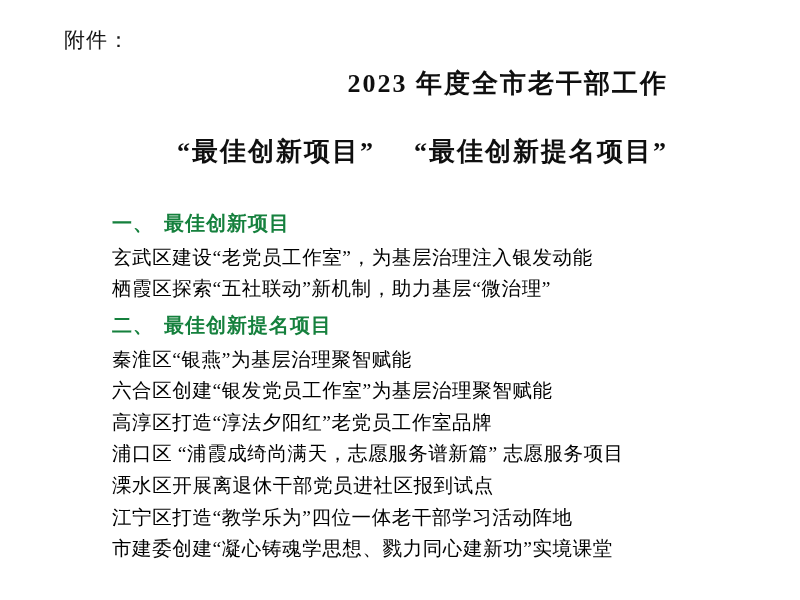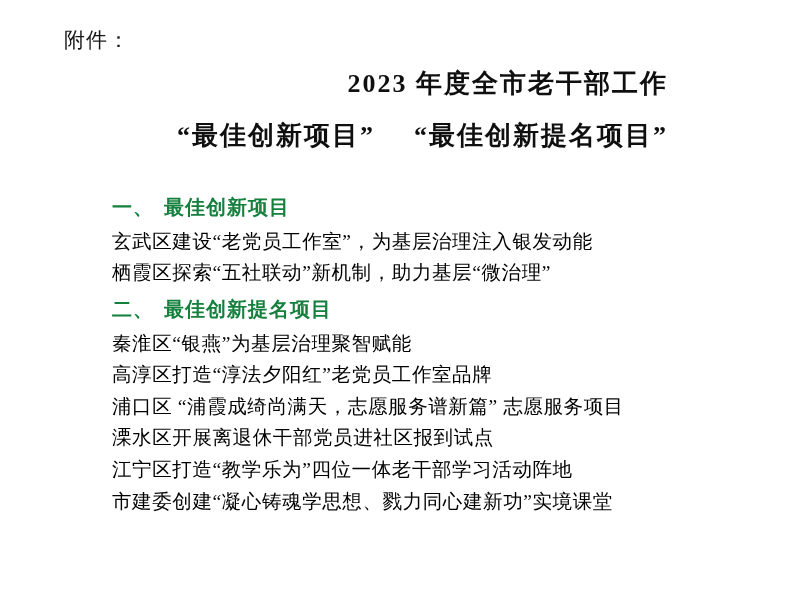--- a/index.html
+++ b/index.html
@@ -32,21 +32,21 @@
     font-weight: bold;
     font-size: 26px;
     letter-spacing: 2px;
     color: #0f0f0f;
     line-height: 1.55;
     margin: 8px 0 0 0;
     padding-right: 16px;
   }
   .doc-title .line2 {
     display: block;
-    margin-top: 12px;
+    margin-top: 28px;
   }
   .gap {
     display: inline-block;
     width: 22px;
   }
   .body-block {
     margin-top: 34px;
     padding-left: 52px;
   }
   .section-heading {
@@ -94,20 +94,21 @@
     </div>
 
     <div class="item">玄武区建设“老党员工作室”，为基层治理注入银发动能</div>
     <div class="item">栖霞区探索“五社联动”新机制，助力基层“微治理”</div>
 
     <div class="section-heading second">
       <span class="num">二、</span><span>最佳创新提名项目</span>
     </div>
 
     <div class="item">秦淮区“银燕”为基层治理聚智赋能</div>
+    <div class="item">六合区创建“银发党员工作室”为基层治理聚智赋能</div>
     <div class="item">高淳区打造“淳法夕阳红”老党员工作室品牌</div>
     <div class="item">浦口区 “浦霞成绮尚满天，志愿服务谱新篇” 志愿服务项目</div>
     <div class="item">溧水区开展离退休干部党员进社区报到试点</div>
     <div class="item">江宁区打造“教学乐为”四位一体老干部学习活动阵地</div>
     <div class="item">市建委创建“凝心铸魂学思想、戮力同心建新功”实境课堂</div>
 
   </div>
 </div>
 
 </body></html>

